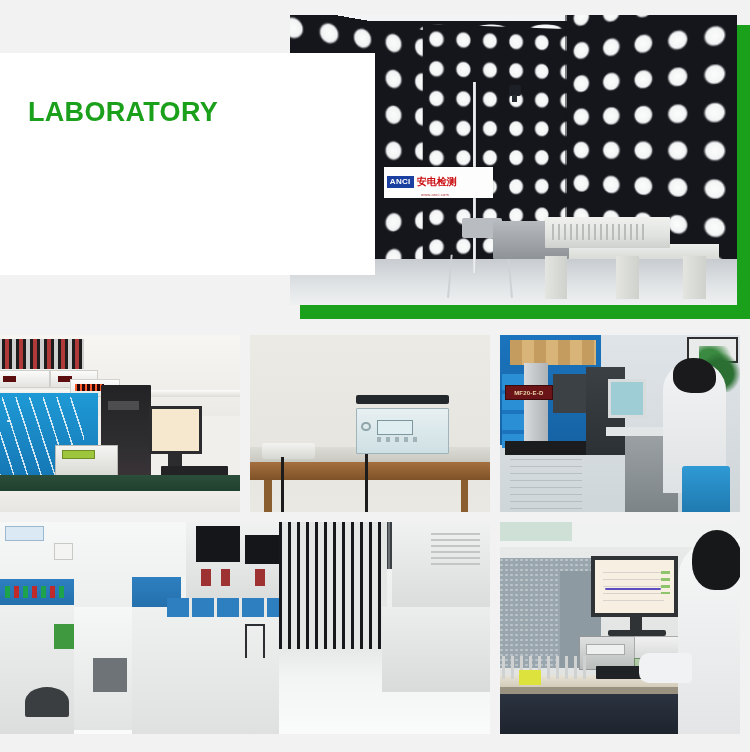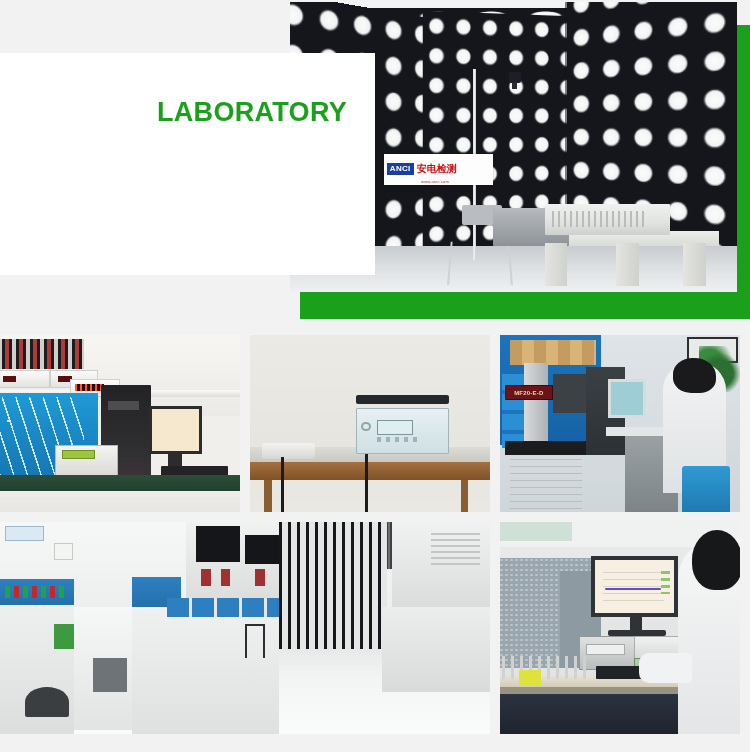--- a/index.html
+++ b/index.html
@@ -31,21 +31,21 @@
     position: absolute;
     left: 300px;
     top: 25px;
     width: 450px;
     height: 294px;
     background: #1ba01b;
   }
   .hero-photo {
     position: absolute;
     left: 290px;
-    top: 2px;
+    top: 15px;
     width: 447px;
     height: 290px;
     overflow: hidden;
     background: #f97316;
   }
 
   
   .chamber {
     position: absolute;
     inset: 0;
@@ -242,21 +242,21 @@
   
   .text-card {
     position: absolute;
     left: 0;
     top: 53px;
     width: 375px;
     height: 222px;
     background: #ffffff;
     box-sizing: border-box;
     padding: 45px 28px 0 28px;
-    text-align: right;
+    text-align: left;
   }
   .lab-title {
     margin: 0 0 12px 0;
     font-size: 27px;
     line-height: 1.1;
     font-weight: bold;
     color: #1ba01b;
     letter-spacing: .3px;
   }
   .lab-desc {

